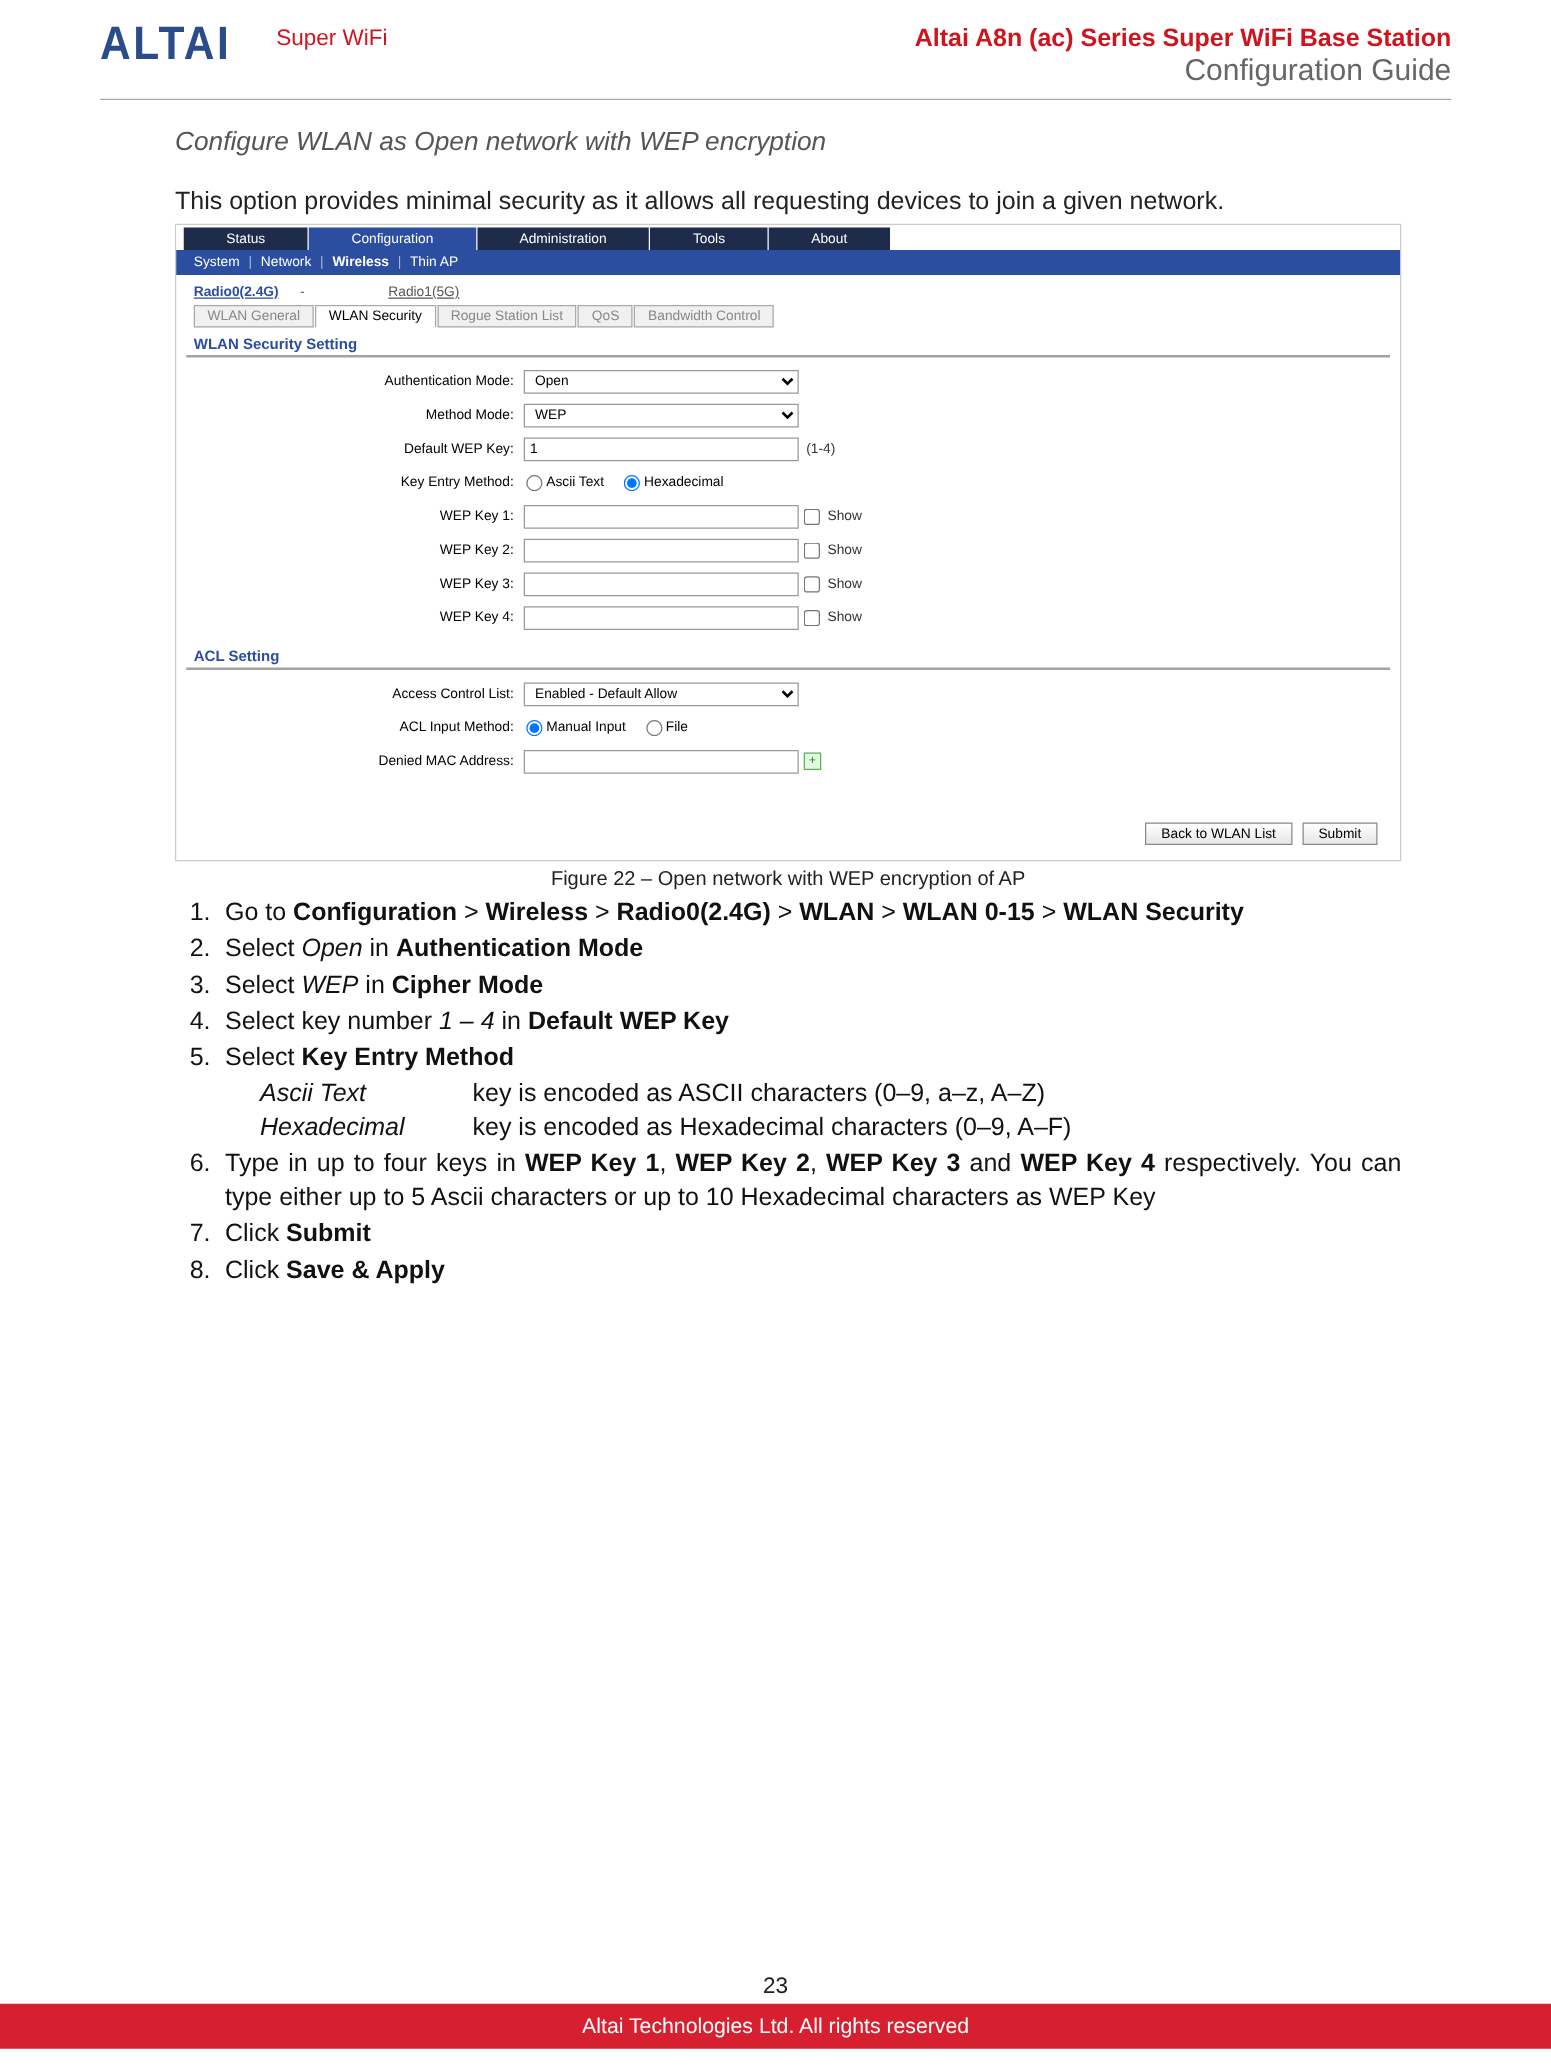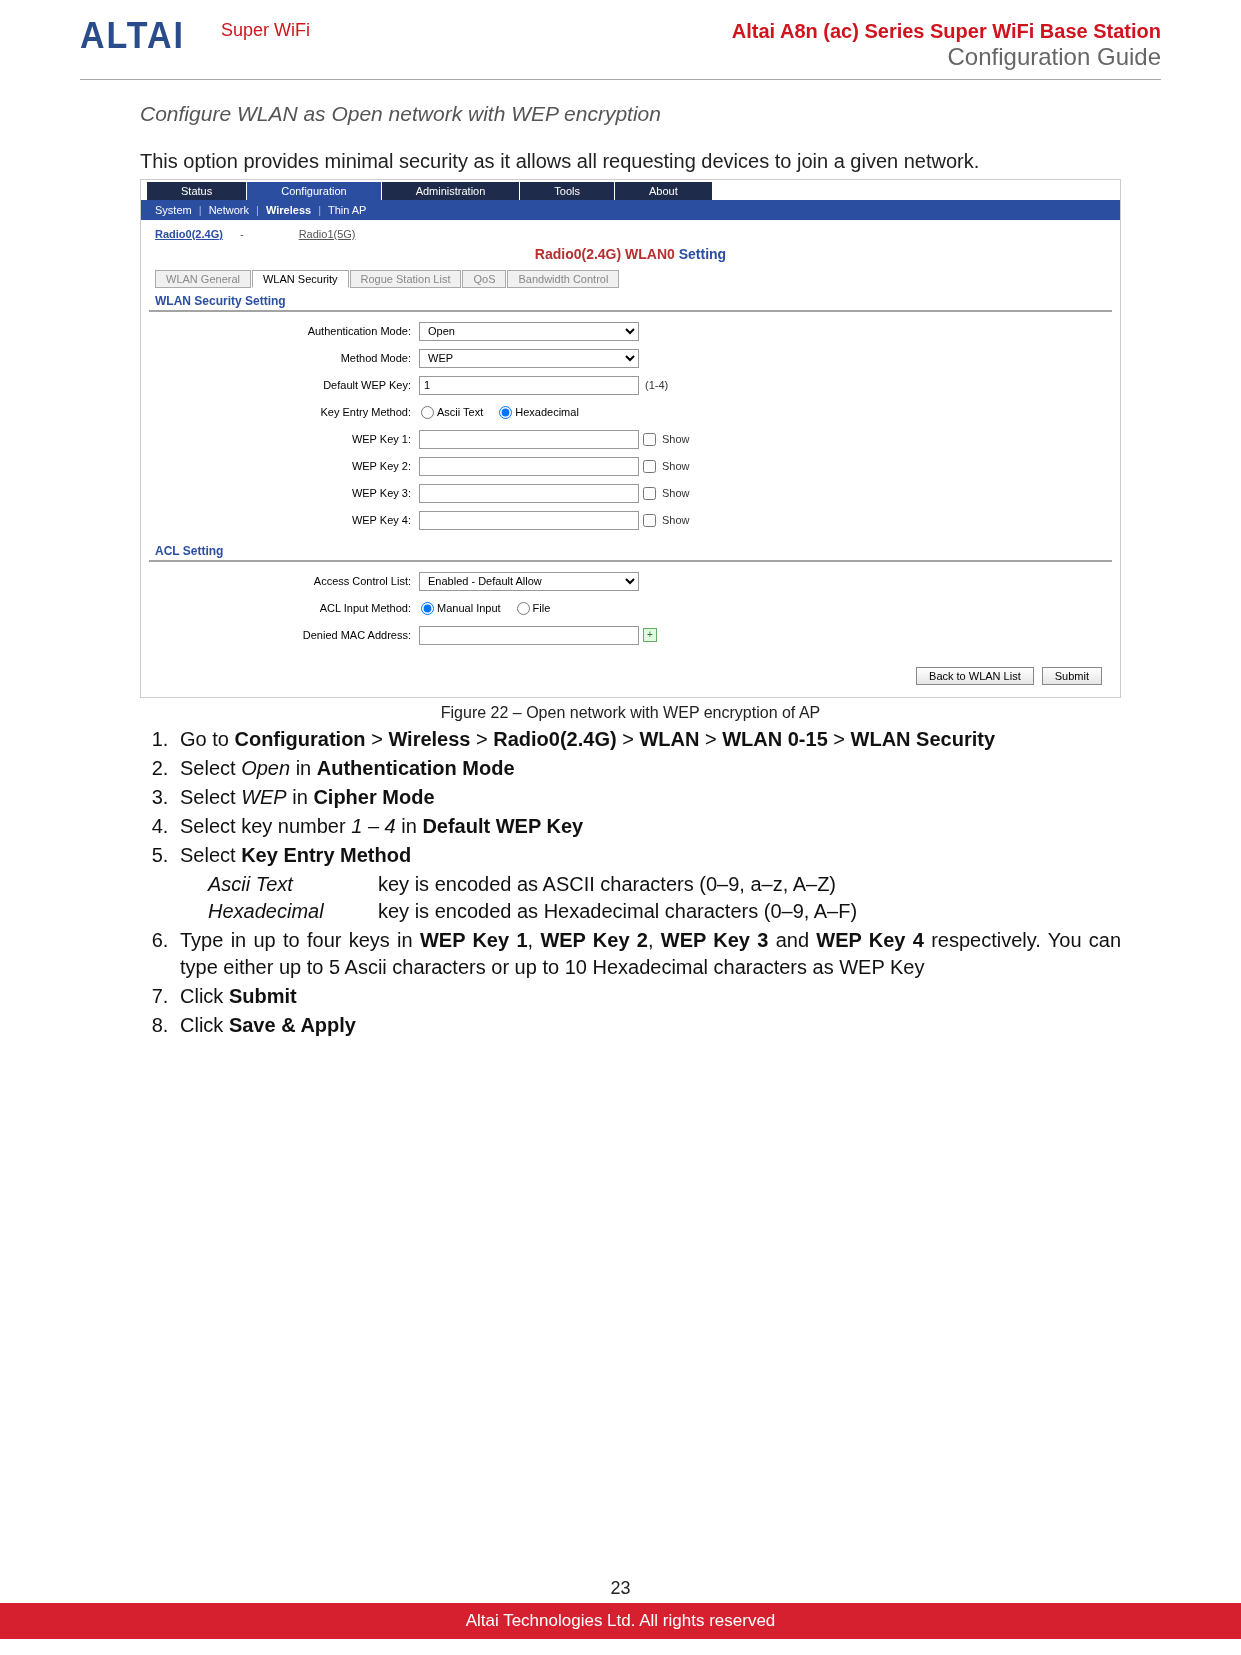--- a/index.html
+++ b/index.html
@@ -103,21 +103,21 @@
   }
   .subnav .sep { color: #a8b7dc; margin: 0 4px; }
   .subnav .sel { font-weight: bold; }
   .radio-row {
     padding: 8px 14px 4px 14px;
     font-size: 11px;
   }
   .radio-row a.active {
     color: #2b4ea1; font-weight: bold; text-decoration: underline;
   }
-  .radio-row a.inactive { color: #555; text-decoration: underline; margin-left: 38px;}
+  .radio-row a.inactive { color: #555; text-decoration: underline; margin-left: 50px;}
   .radio-row .dash { margin: 0 14px; color:#555; }
   .setting-title {
     text-align: center;
     font-weight: bold;
     font-size: 14px;
     color: #2b4ea1;
     margin: 2px 0 8px 0;
     font-family: Tahoma, sans-serif;
   }
   .setting-title .r { color: #b82f2f; }
@@ -180,20 +180,21 @@
     justify-content: flex-end;
     gap: 8px;
     padding: 10px 18px 12px 0;
   }
   .btns button {
     font-size: 11px;
     padding: 2px 12px;
     border: 1px solid #888;
     background: linear-gradient(#fff,#e6e6e6);
     cursor: pointer;
+    margin-top: 17px;
   }
   .addicon {
     display:inline-block;width:14px;height:14px;
     border:1px solid #6a6;background:#dfffe0;
     margin-left:4px;font-size:10px;text-align:center;line-height:12px;color:#2a7a2a;
   }
   .fig-caption {
     font-family: Arial, sans-serif;
     font-size: 16px;
     text-align: center;
@@ -269,24 +270,20 @@
         <span class="sep">|</span>
         <span class="sel">Wireless</span>
         <span class="sep">|</span>
         <span>Thin AP</span>
       </div>
       <div class="radio-row">
         <a class="active">Radio0(2.4G)</a>
         <span class="dash">-</span>
         <a class="inactive">Radio1(5G)</a>
       </div>
-      <div class="setting-title">
-        <span class="r">Radio0(2.4G) WLAN0</span>
-        <span>Setting</span>
-      </div>
       <div class="subtabs">
         <div class="subtab">WLAN General</div>
         <div class="subtab sel">WLAN Security</div>
         <div class="subtab">Rogue Station List</div>
         <div class="subtab">QoS</div>
         <div class="subtab">Bandwidth Control</div>
       </div>
 
       <div class="sec-header">WLAN Security Setting</div>
       <div class="form-area">

